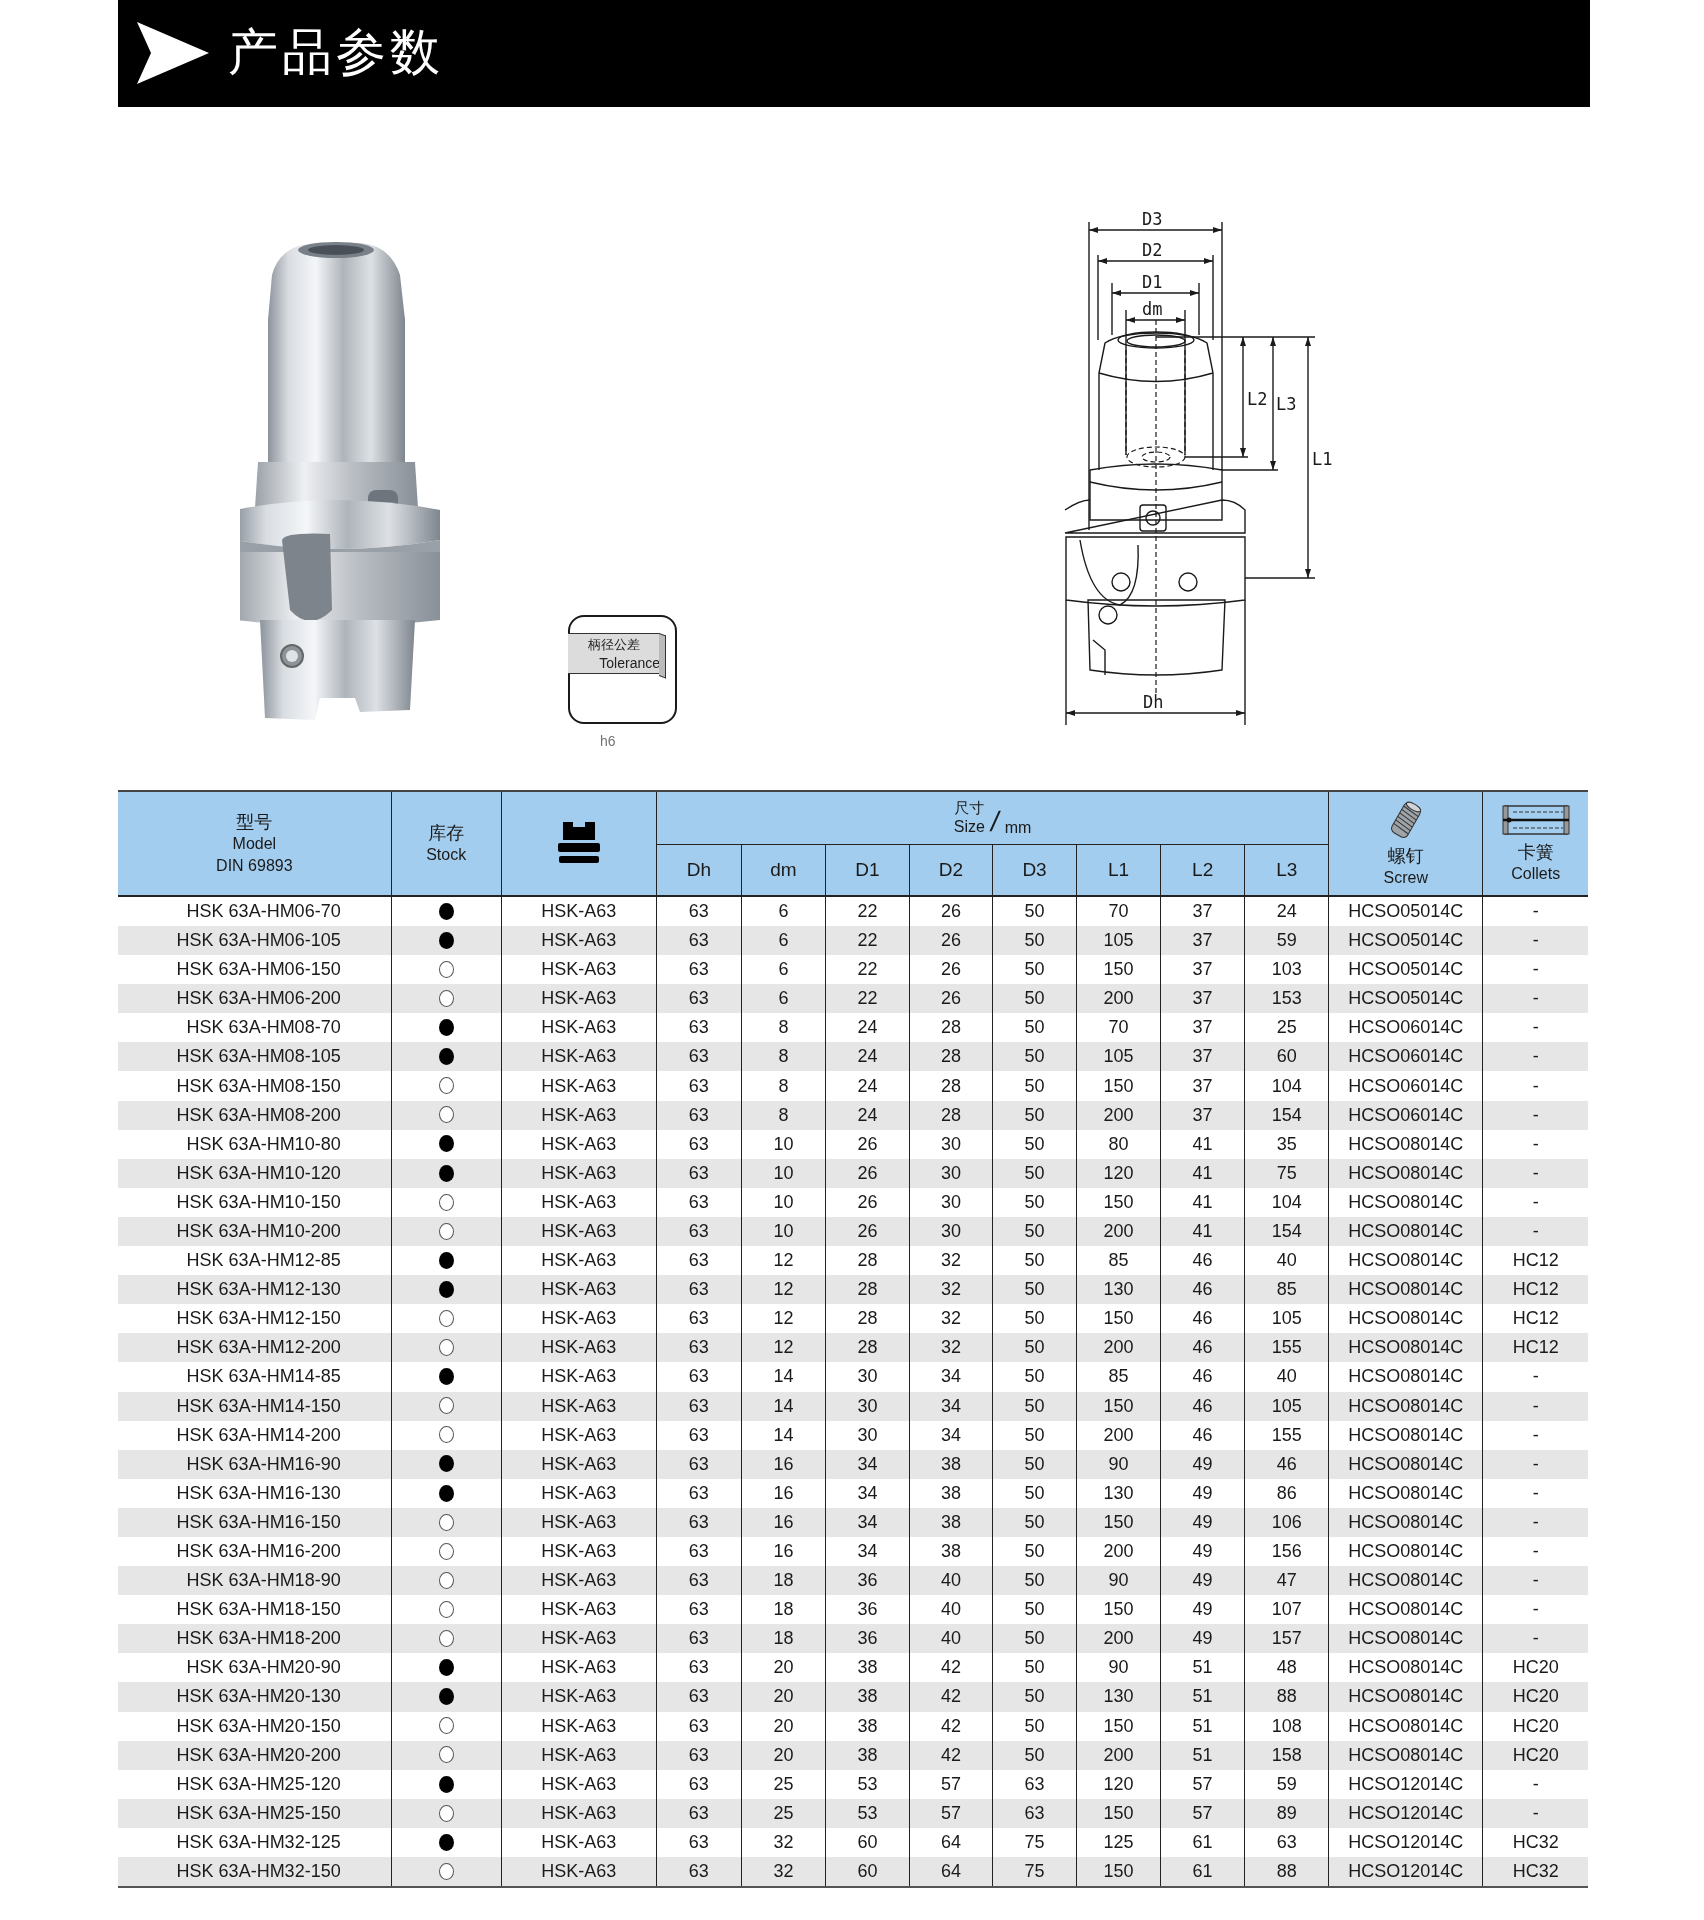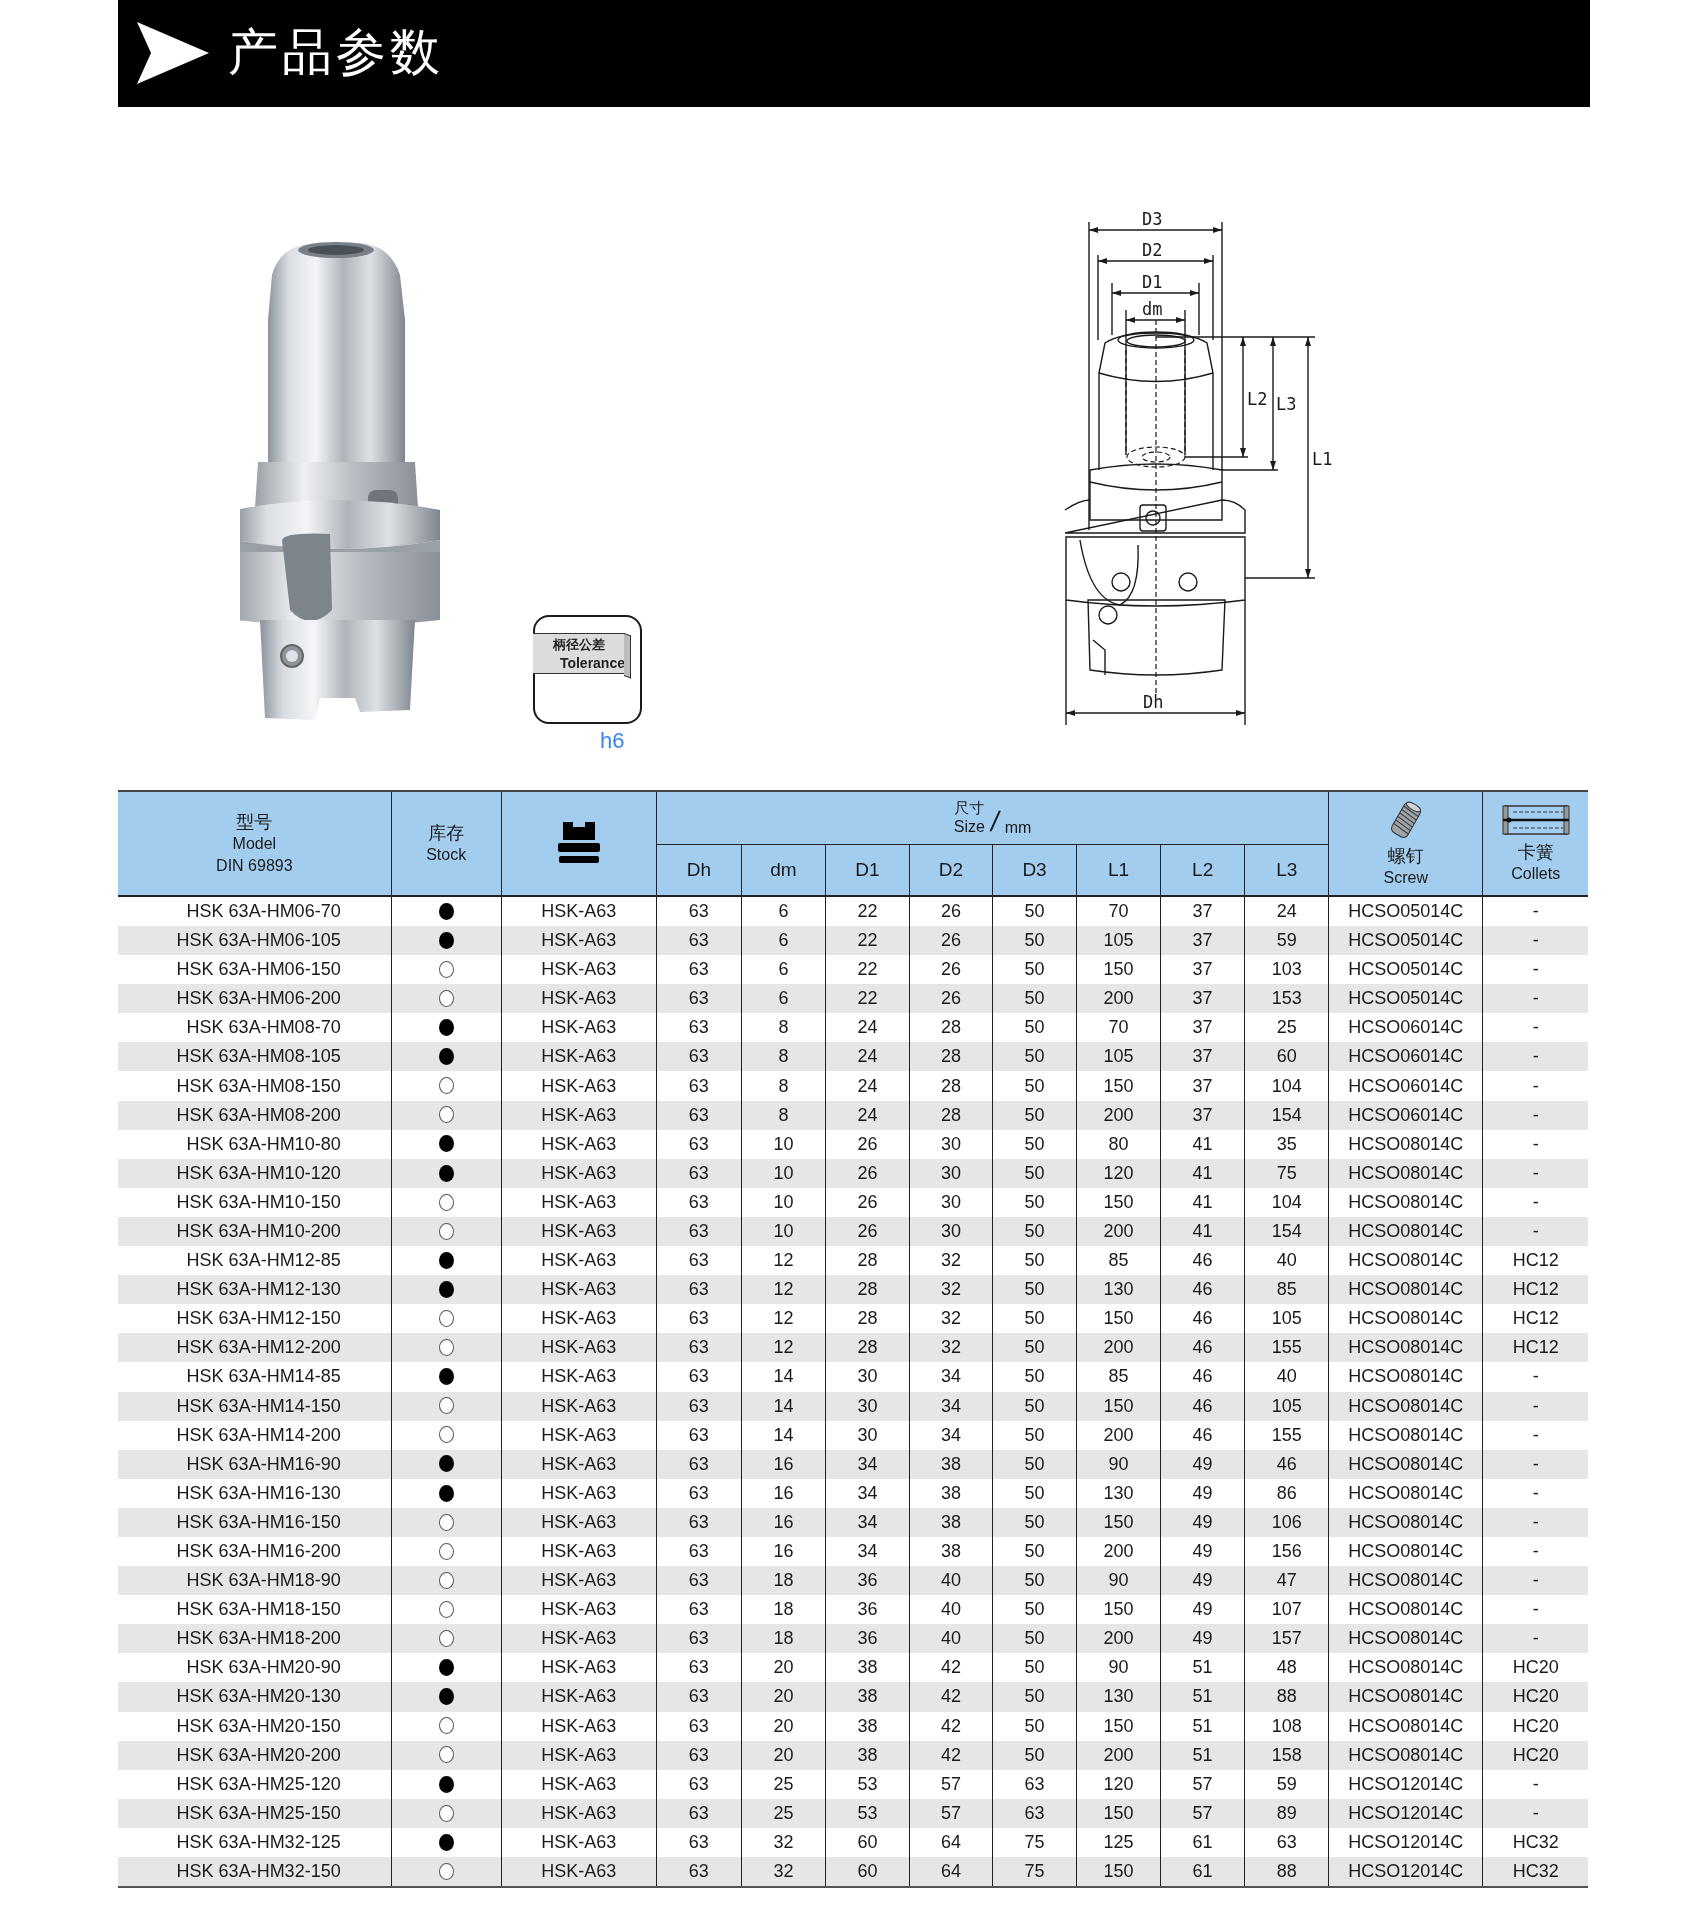--- a/index.html
+++ b/index.html
@@ -8,26 +8,26 @@
 
   
   .banner { position: absolute; left: 118px; top: 0; width: 1472px; height: 107px; background: #000000; }
   .banner-arrow { position: absolute; left: 17px; top: 20px; width: 76px; height: 66px; }
   .banner-title { position: absolute; left: 110px; top: 22px; font-size: 50px; line-height: 60px; color: #ffffff; letter-spacing: 4px; font-family: "DejaVu Sans", sans-serif; }
 
   
   .product-photo { position: absolute; left: 240px; top: 240px; width: 235px; height: 490px; }
 
   
-  .tol-box { position: absolute; left: 533px; top: 615px; width: 109px; height: 109px; border: 2px solid #1a1a1a; border-radius: 16px; font-weight: bold; }
+  .tol-box { position: absolute; left: 568px; top: 615px; width: 109px; height: 109px; border: 2px solid #1a1a1a; border-radius: 16px; }
   .tol-band { position: absolute; left: -2px; top: 16px; width: 92px; height: 41px; background: #dcdcdc; border: 1px solid #333; border-left: none; }
   .tol-band::after { content: ""; position: absolute; right: -7px; top: -1px; width: 6px; height: 41px; background: #bbbbbb; border: 1px solid #333; border-left: none; transform: skewY(20deg); transform-origin: left top; }
   .tol-cn { position: absolute; left: 0; top: 2px; width: 92px; text-align: center; font-size: 13px; line-height: 17px; color: #222; }
   .tol-en { position: absolute; left: 0; top: 20px; width: 92px; text-align: right; font-size: 14px; line-height: 18px; color: #222; font-family: "Liberation Sans", sans-serif; }
-  .tol-value { position: absolute; left: 600px; top: 728px; font-size: 22px; line-height: 26px; color: #3b82f6; font-family: "Liberation Sans", sans-serif; }
+  .tol-value { position: absolute; left: 600px; top: 728px; font-size: 14px; line-height: 26px; color: #737373; font-family: "Liberation Sans", sans-serif; }
 
   
   .drawing { position: absolute; left: 1050px; top: 200px; width: 300px; height: 570px; }
   .dim-label { font-family: "DejaVu Sans Mono", monospace; font-size: 17px; fill: #1a1a1a; }
 
   
   .spec-table { position: absolute; left: 118px; top: 790px; width: 1470px; border-collapse: collapse; table-layout: fixed; font-family: "Liberation Sans", sans-serif; }
   .spec-table th { background: #a3cdee; font-weight: normal; color: #1a1a1a; border-left: 1.5px solid #222; border-right: 1.5px solid #222; padding: 0; vertical-align: middle; text-align: center; }
   .spec-table thead tr:first-child th { border-top: 2px solid #444; }
   .spec-table thead th.sub { border-top: 1.5px solid #222; height: 52px; font-size: 19px; }

